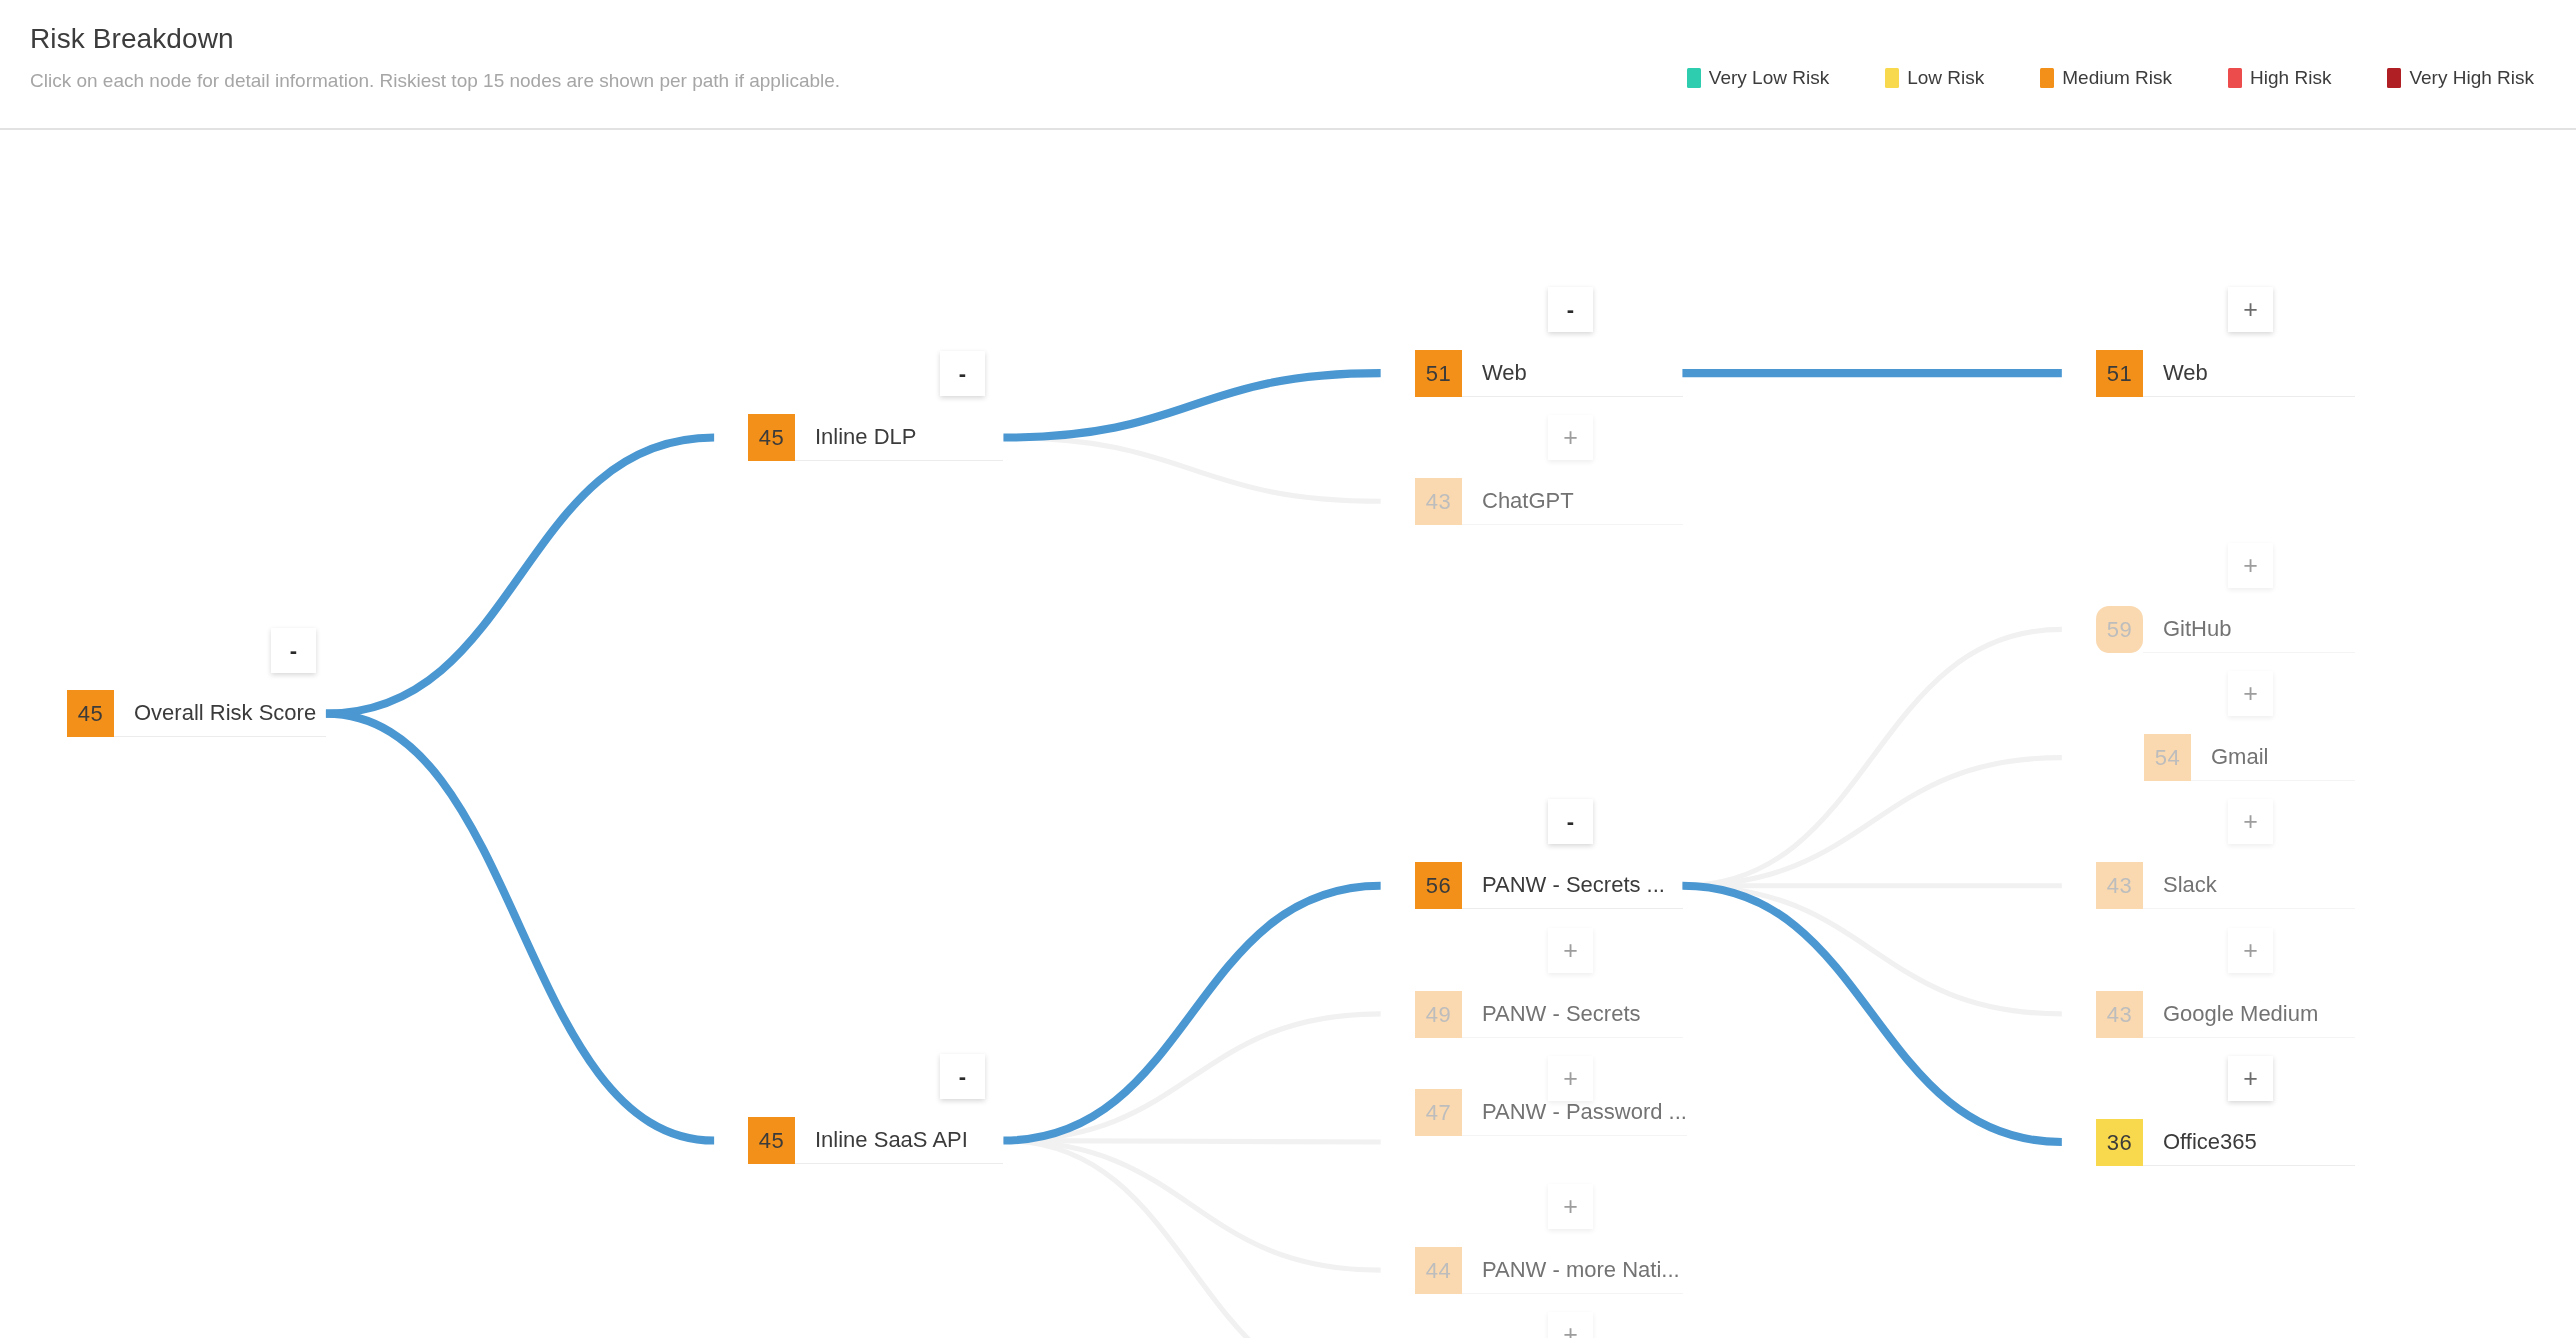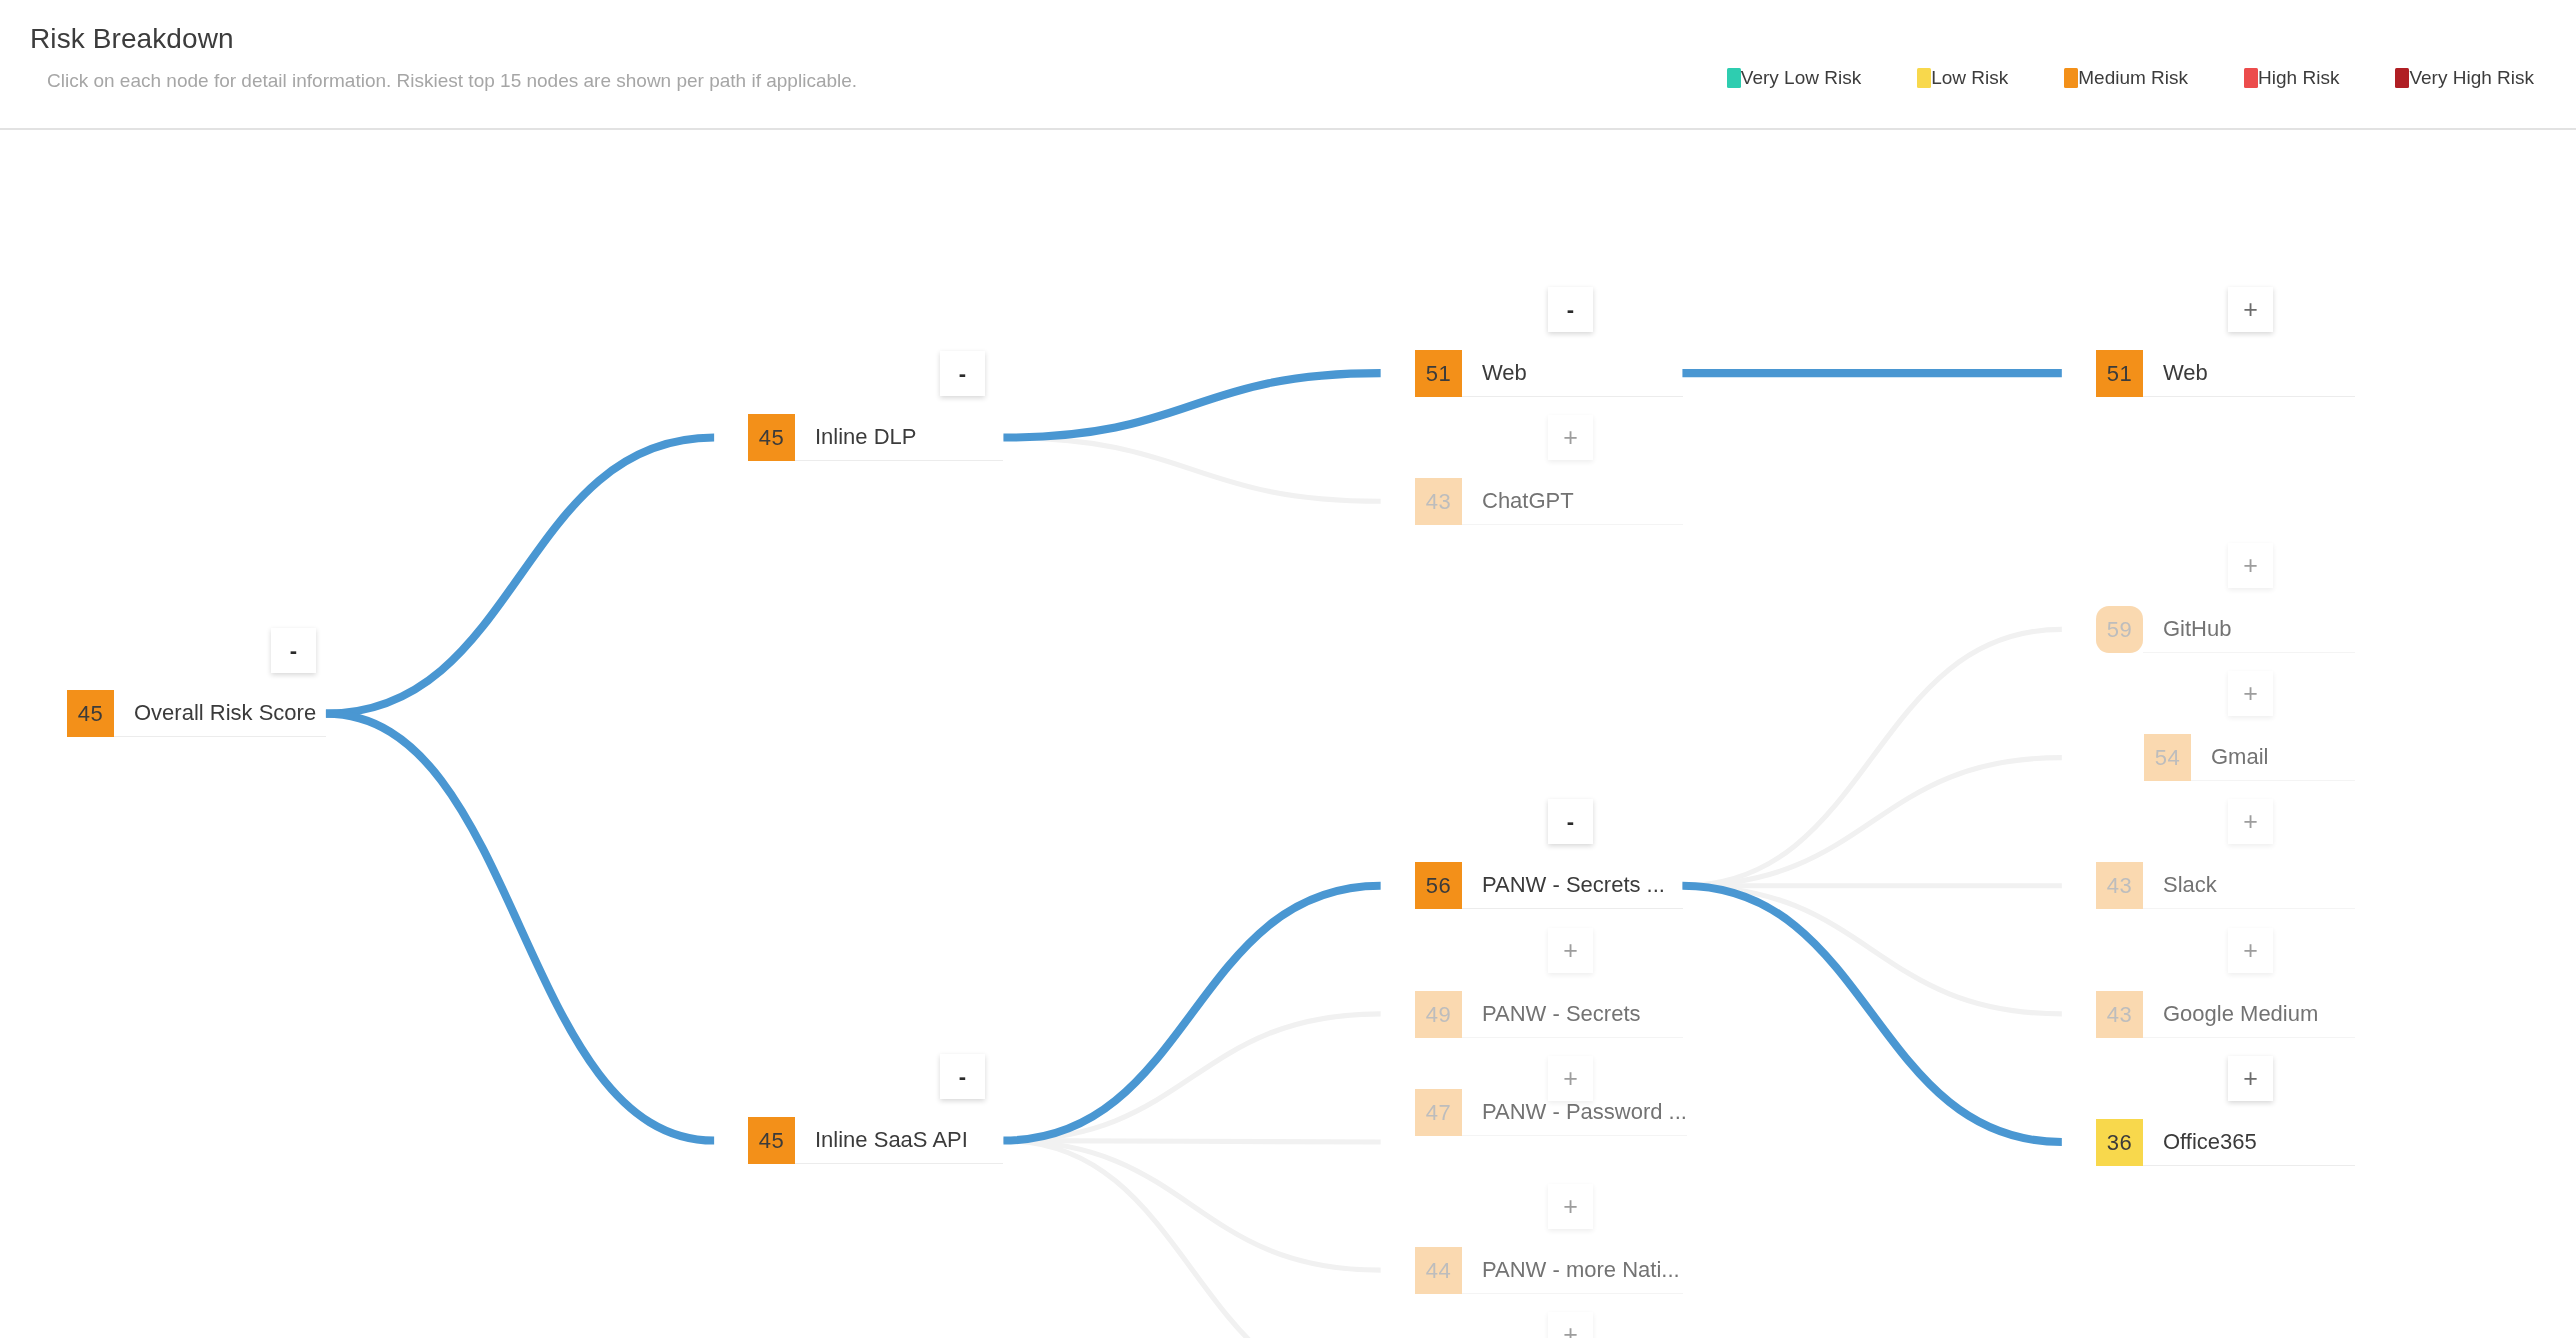--- a/index.html
+++ b/index.html
@@ -12,27 +12,27 @@
   #app { position: relative; width: 2576px; height: 1339px; background:#fff; }
 
   
   .header { position: absolute; left:0; top:0; width:2576px; height:129px; background:#fff; }
   .header-divider { position:absolute; left:0; top:128px; width:2576px; height:1.5px; background:#e2e2e2; }
   .title {
     position:absolute; left:30px; top:23px;
     font-size:28px; color:#3c3c3c; font-weight:400; letter-spacing:0.1px;
   }
   .subtitle {
-    position:absolute; left:47px; top:70px;
+    position:absolute; left:30px; top:70px;
     font-size:19px; color:#a6a6a6; font-weight:400;
   }
 
   
   .legend { position:absolute; right:42px; top:67px; display:flex; align-items:center; gap:56px; }
-  .legend-item { display:flex; align-items:center; }
+  .legend-item { display:flex; align-items:center; gap:8px; }
   .legend-swatch { width:14px; height:20px; border-radius:1.5px; flex:none; }
   .legend-label { font-size:19px; color:#3c3c3c; white-space:nowrap; }
 
   
   .canvas { position:absolute; left:0; top:130px; width:2576px; height:1209px; overflow:hidden; }
   .links { position:absolute; left:0; top:0; width:2576px; height:1209px; }
 
   
   .node { position:absolute; height:47px; display:flex; align-items:stretch; }
   .node-badge {

